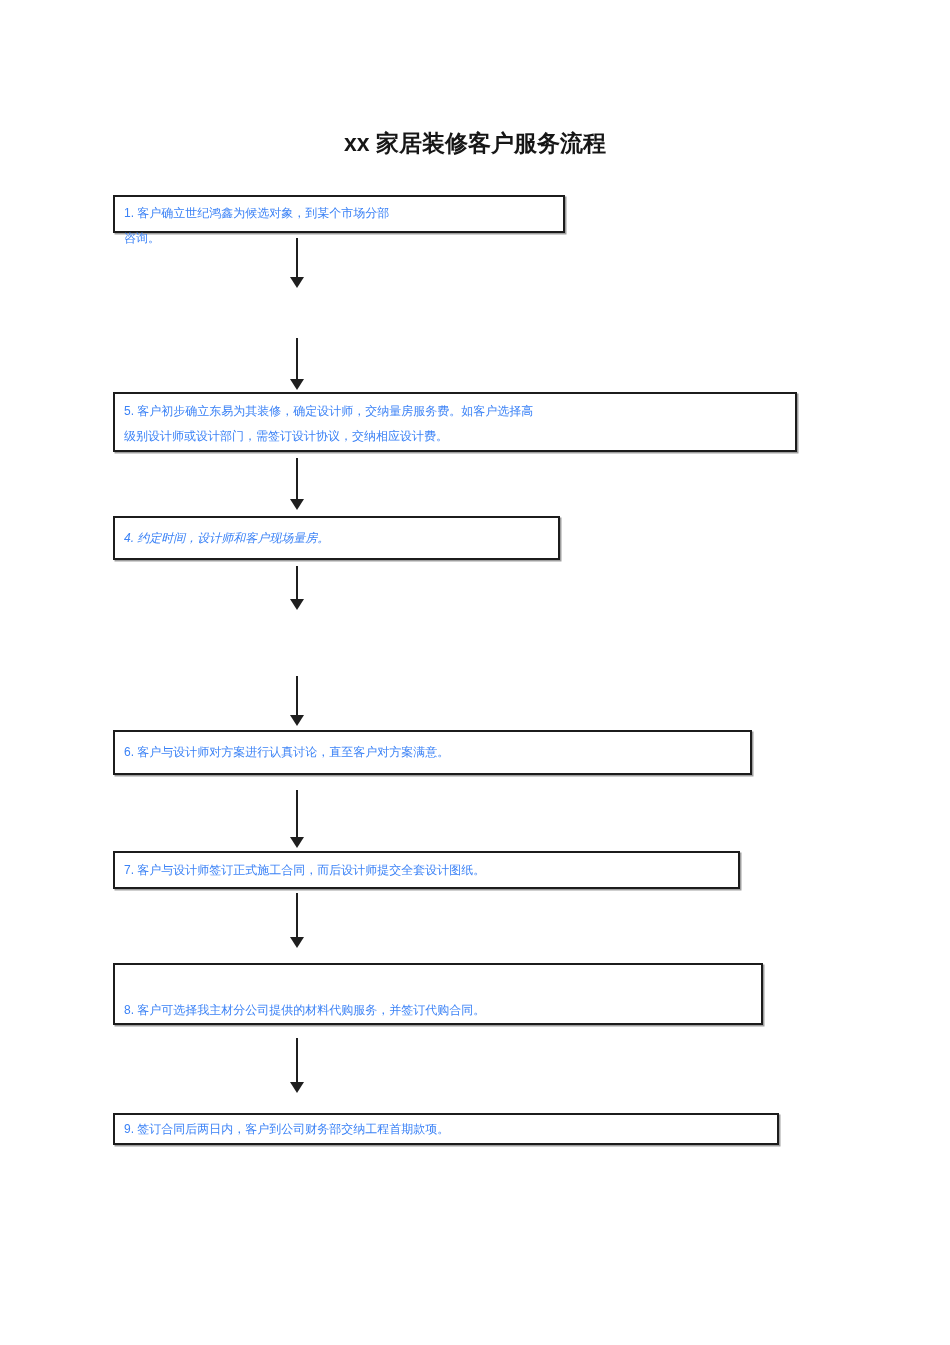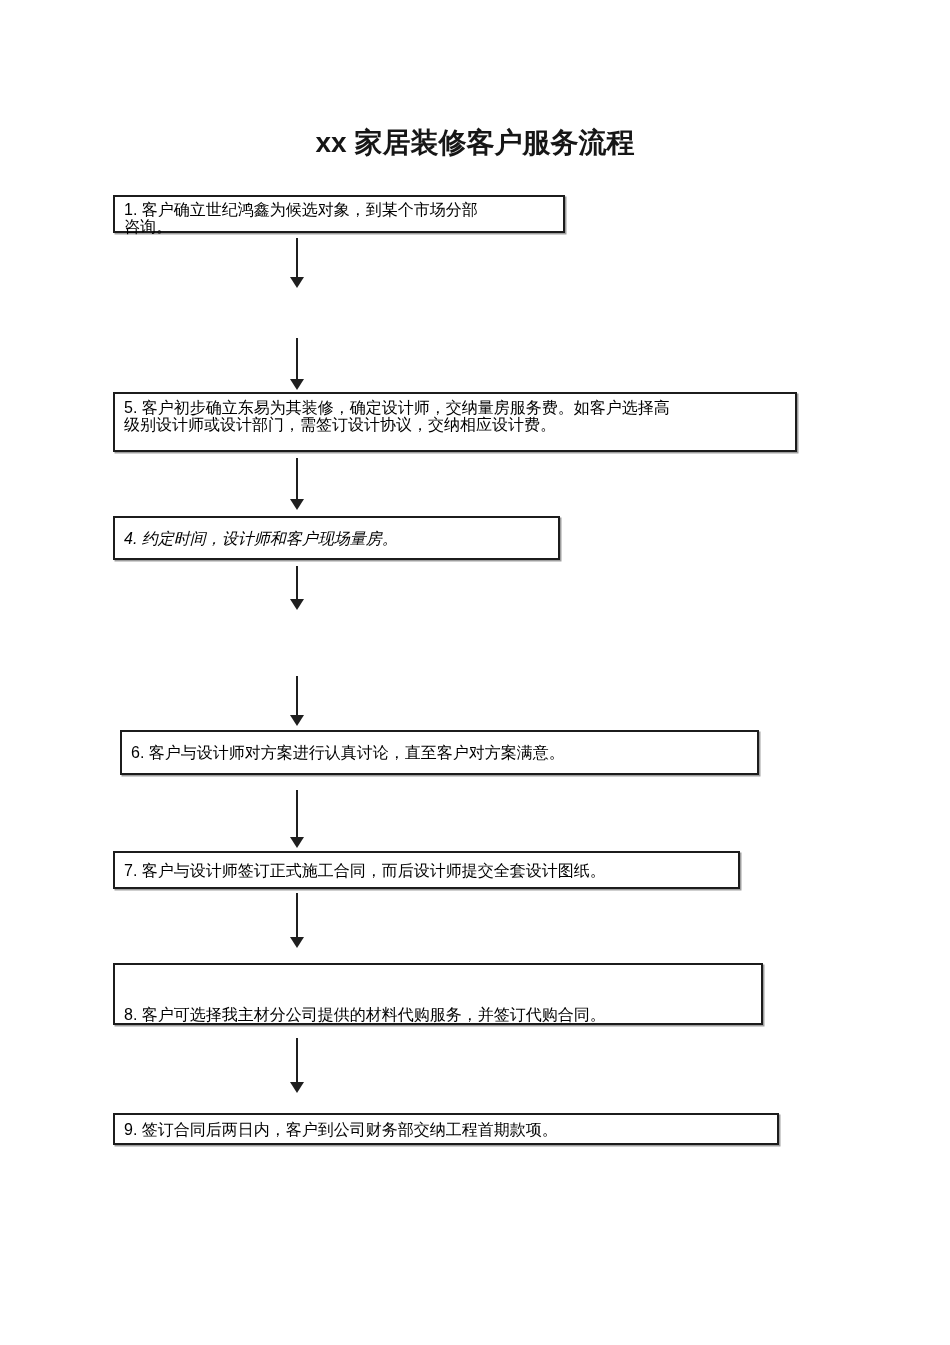--- a/index.html
+++ b/index.html
@@ -12,49 +12,49 @@
     color:#1f1f1f;
     overflow:hidden;
   }
   .doc-title{
     position:absolute;
     top:128px;
     left:0;
     width:100%;
     margin:0;
     text-align:center;
-    font-size:28px;
+    font-size:23px;
     font-weight:bold;
     line-height:30px;
     color:#161616;
   }
   .flow-box{
     position:absolute;
     box-sizing:border-box;
     border:2px solid #1c1c1c;
     box-shadow:1.5px 1.5px 0 rgba(0,0,0,0.38);
     background:#ffffff;
     display:flex;
     align-items:center;
     padding:0 9px;
     overflow:visible;
   }
   .flow-box .box-text{
-    font-size:16px;
-    line-height:17px;
+    font-size:12px;
+    line-height:25px;
     white-space:pre-line;
-    color:#000000;
+    color:#3b82f6;
   }
   .top-align{align-items:flex-start;}
   .b1{left:113px;top:195px;width:452px;height:38px;padding-top:4px;}
   .b2{left:113px;top:293px;width:627px;height:39px;}
   .b3{left:113px;top:392px;width:684px;height:60px;padding-top:5px;}
   .b4{left:113px;top:516px;width:447px;height:44px;font-style:italic;}
   .b5{left:113px;top:627px;width:511px;height:41px;}
-  .b6{left:113px;top:730px;width:639px;height:45px;margin-left:7px;}
+  .b6{left:113px;top:730px;width:639px;height:45px;}
   .b7{left:113px;top:851px;width:627px;height:38px;}
   .b8{left:113px;top:963px;width:650px;height:62px;padding-top:12px;align-items:flex-end;}
   .b9{left:113px;top:1113px;width:666px;height:32px;}
   .flow-arrow{
     position:absolute;
     left:290px;
     width:14px;
     display:flex;
     flex-direction:column;
     align-items:center;

